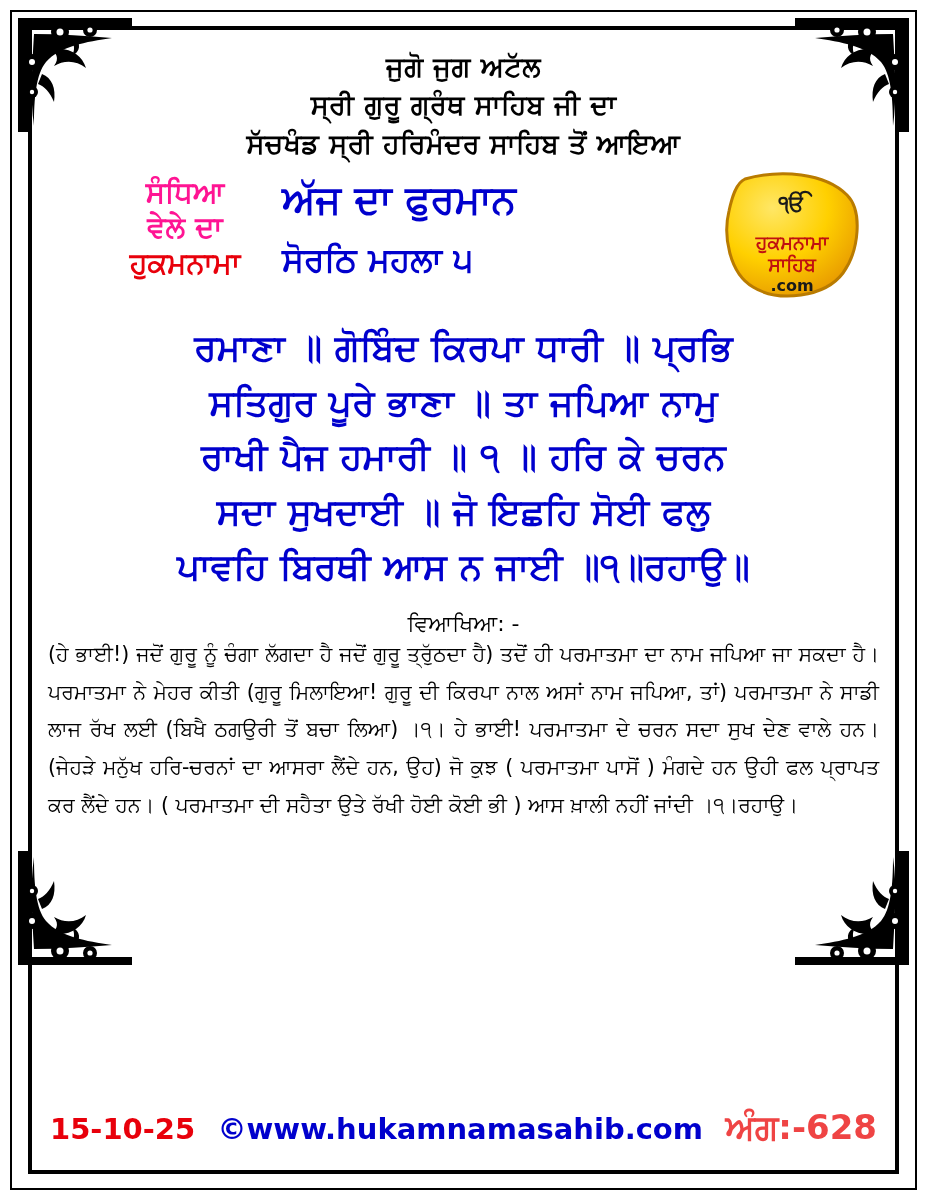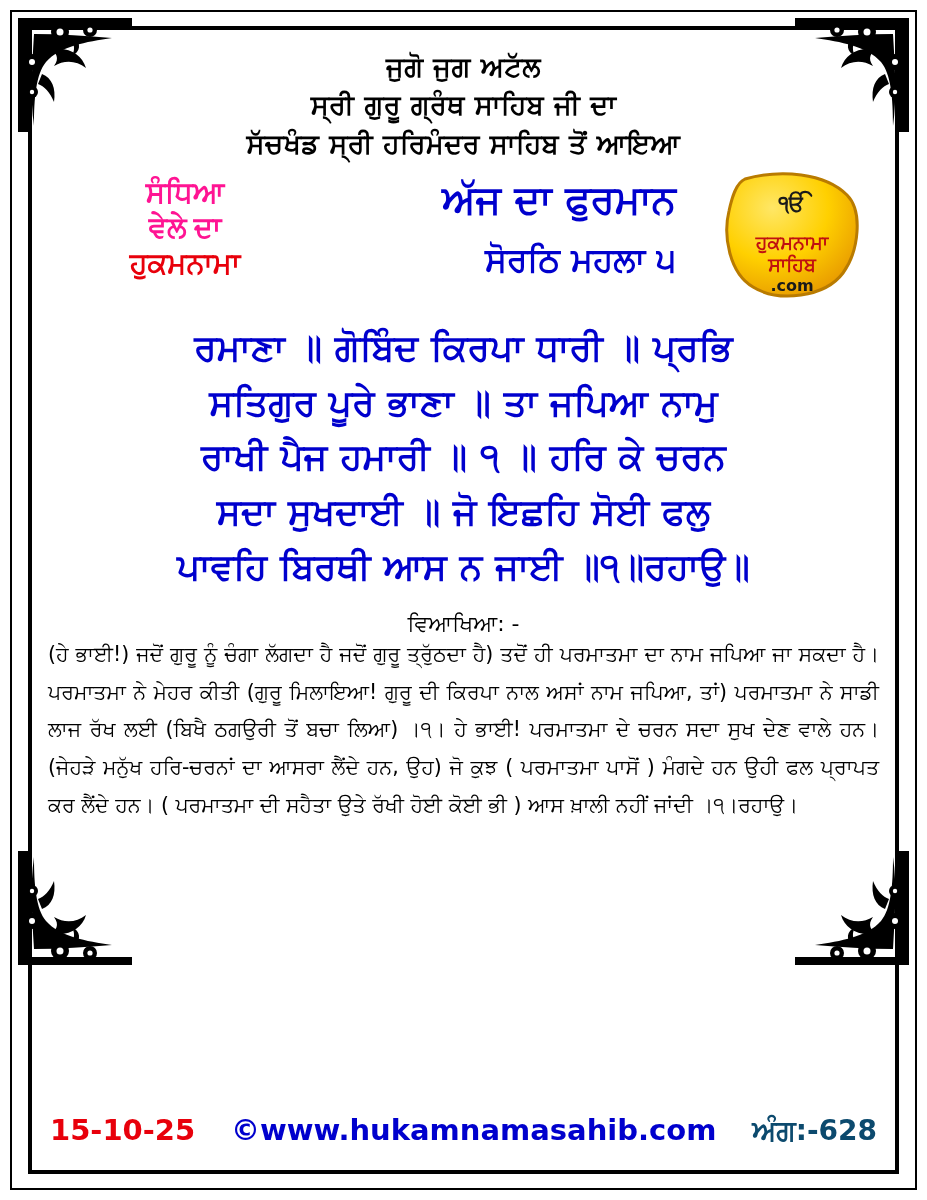--- a/index.html
+++ b/index.html
@@ -67,37 +67,36 @@
     position: relative;
     height: 150px;
     margin-top: 6px;
   }
   .pink-block {
     position: absolute;
     left: 52px; top: 6px;
     width: 178px;
     text-align: center;
     line-height: 1.22;
-    font-family: Liberation Serif, serif;
   }
   .pink-l1, .pink-l2 {
     color: #ff1493;
     font-weight: bold;
     font-size: 29px;
   }
   .pink-l3 {
     color: #e8000b;
     font-weight: bold;
     font-size: 29px;
   }
   .center-block {
     position: absolute;
-    left: 232px; top: 8px;
+    left: 238px; top: 8px;
     width: 400px;
-    text-align: right;
+    text-align: left;
   }
   .furmaan {
     color: #0000cd;
     font-weight: bold;
     font-size: 39px;
     line-height: 1.2;
   }
   .raag {
     color: #0000cd;
     font-weight: bold;
@@ -150,23 +149,23 @@
     color: #e8000b;
     font-weight: bold;
     font-size: 29px;
   }
   .footer-site {
     color: #0000cd;
     font-weight: bold;
     font-size: 29px;
   }
   .footer-ang {
-    color: #0c4a6e;
-    font-weight: bold;
-    font-size: 28px;
+    color: #ef4444;
+    font-weight: bold;
+    font-size: 34px;
   }
 </style>
 </head>
 <body>
 
 <div class="page">
 
   <div class="outer-frame"></div>
   <div class="inner-frame"></div>
 

